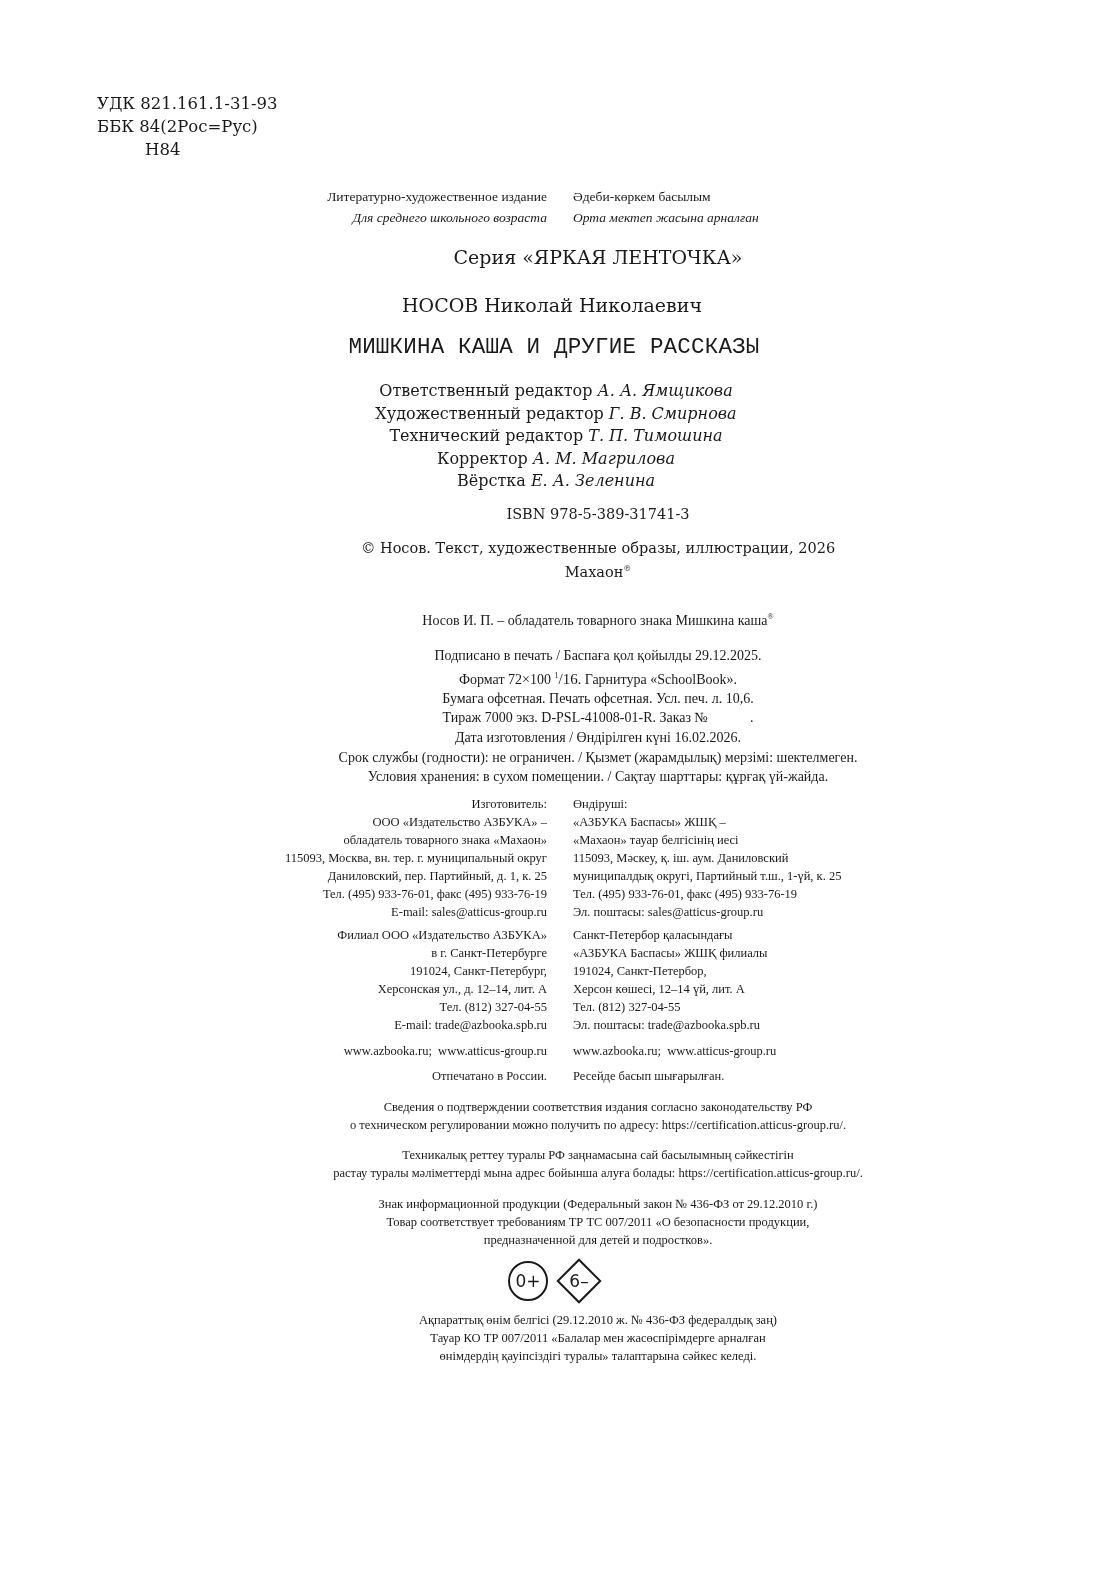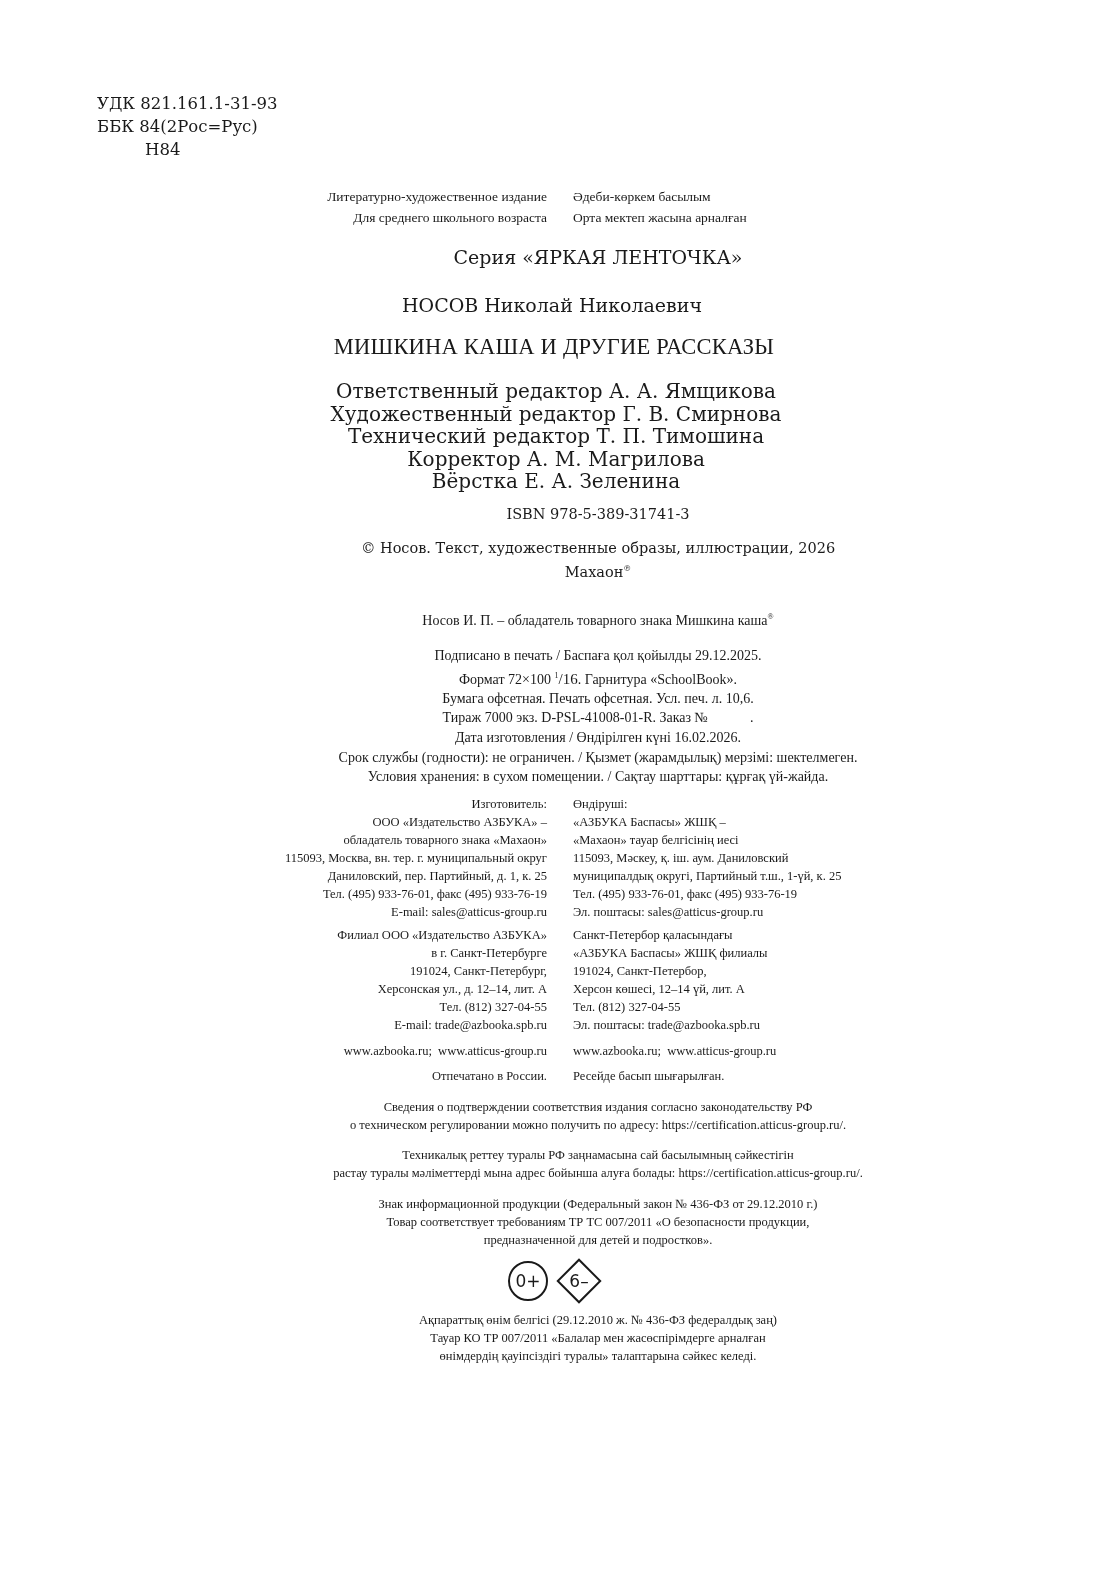--- a/index.html
+++ b/index.html
@@ -4,25 +4,25 @@
 <style>
   html, body { margin: 0; padding: 0; background: #ffffff; }
   body { width: 1100px; height: 1585px; position: relative; color: #1a1a1a; overflow: hidden; }
   .abs { position: absolute; }
   .center { text-align: center; padding-left: 48px; }
   .catalog { left: 97px; top: 92px; font-family: "DejaVu Serif", serif; font-size: 16.5px; line-height: 23px; }
   .catalog .indent { padding-left: 48px; }
   .kind { top: 186px; font-family: "Liberation Serif", serif; font-size: 13.5px; line-height: 21px; }
   .kind-left { right: 553px; text-align: right; }
   .kind-right { left: 573px; text-align: left; }
-  .it { }
+  .it { font-style: italic; }
   .series { top: 246px; left: 0; width: 1100px; font-family: "DejaVu Serif", serif; font-size: 19px; }
   .author { top: 294px; left: 0; width: 1008px; font-family: "DejaVu Serif", serif; font-size: 19px; }
-  .title { top: 334px; left: 0; width: 1012px; font-family: Liberation Serif, serif; font-size: 22.5px; letter-spacing: 0.2px; }
-  .credits { top: 380px; left: 0; width: 1016px; font-family: "DejaVu Serif", serif; font-size: 20px; line-height: 22.5px; }
+  .title { top: 334px; left: 0; width: 1012px; font-family: Liberation Mono, monospace; font-size: 22.5px; letter-spacing: 0.2px; }
+  .credits { top: 380px; left: 0; width: 1016px; font-family: "DejaVu Serif", serif; font-size: 16px; line-height: 22.5px; }
   .isbn { top: 506px; left: 0; width: 1100px; font-family: "DejaVu Serif", serif; font-size: 14.5px; }
   .copyright { top: 538px; left: 0; width: 1100px; font-family: "DejaVu Serif", serif; font-size: 14.5px; line-height: 20.5px; }
   .copyright sup { font-size: 8px; }
   .trademark { top: 612px; left: 0; width: 1100px; font-family: "Liberation Serif", serif; font-size: 14px; }
   .print { top: 646px; left: 0; width: 1100px; font-family: "Liberation Serif", serif; font-size: 14px; line-height: 19.6px; }
   .print sup, .print sub { font-size: 8px; }
   .two-col { font-family: "Liberation Serif", serif; font-size: 12.5px; line-height: 18px; }
   .col-left { right: 553px; text-align: right; }
   .col-right { left: 573px; text-align: left; }
   .legal { left: 0; width: 1100px; font-family: "Liberation Serif", serif; font-size: 12.5px; line-height: 18px; }

